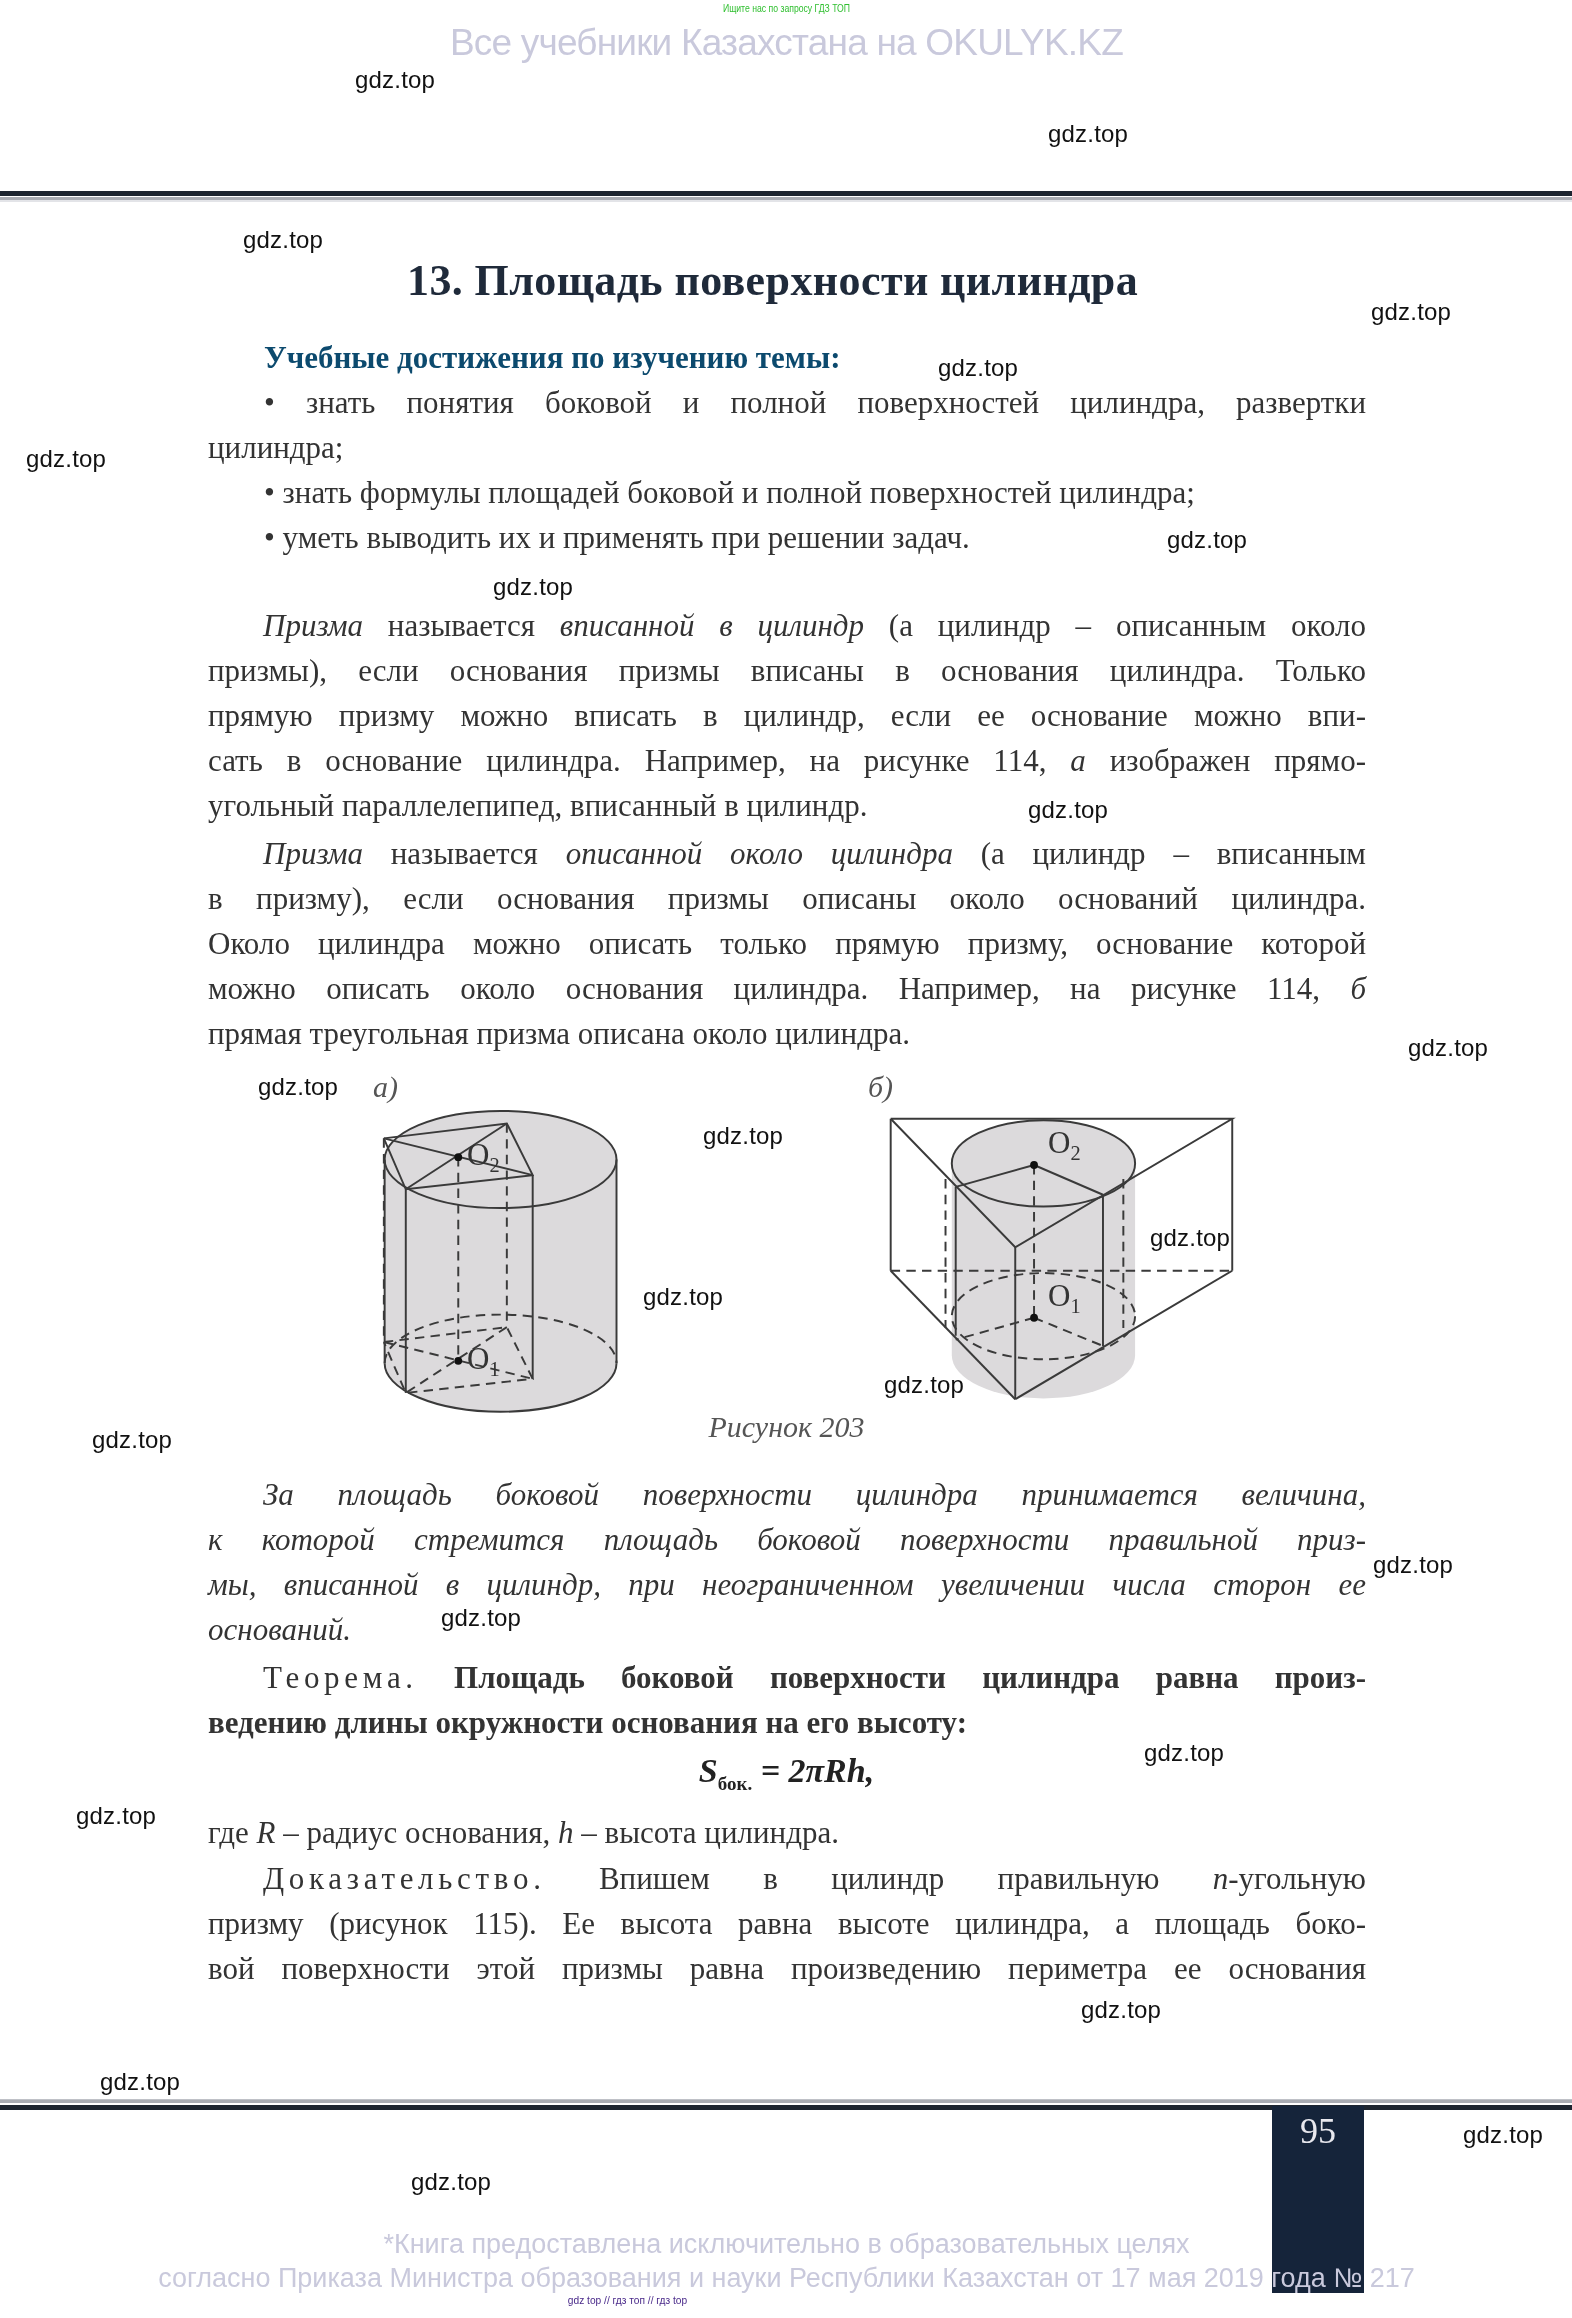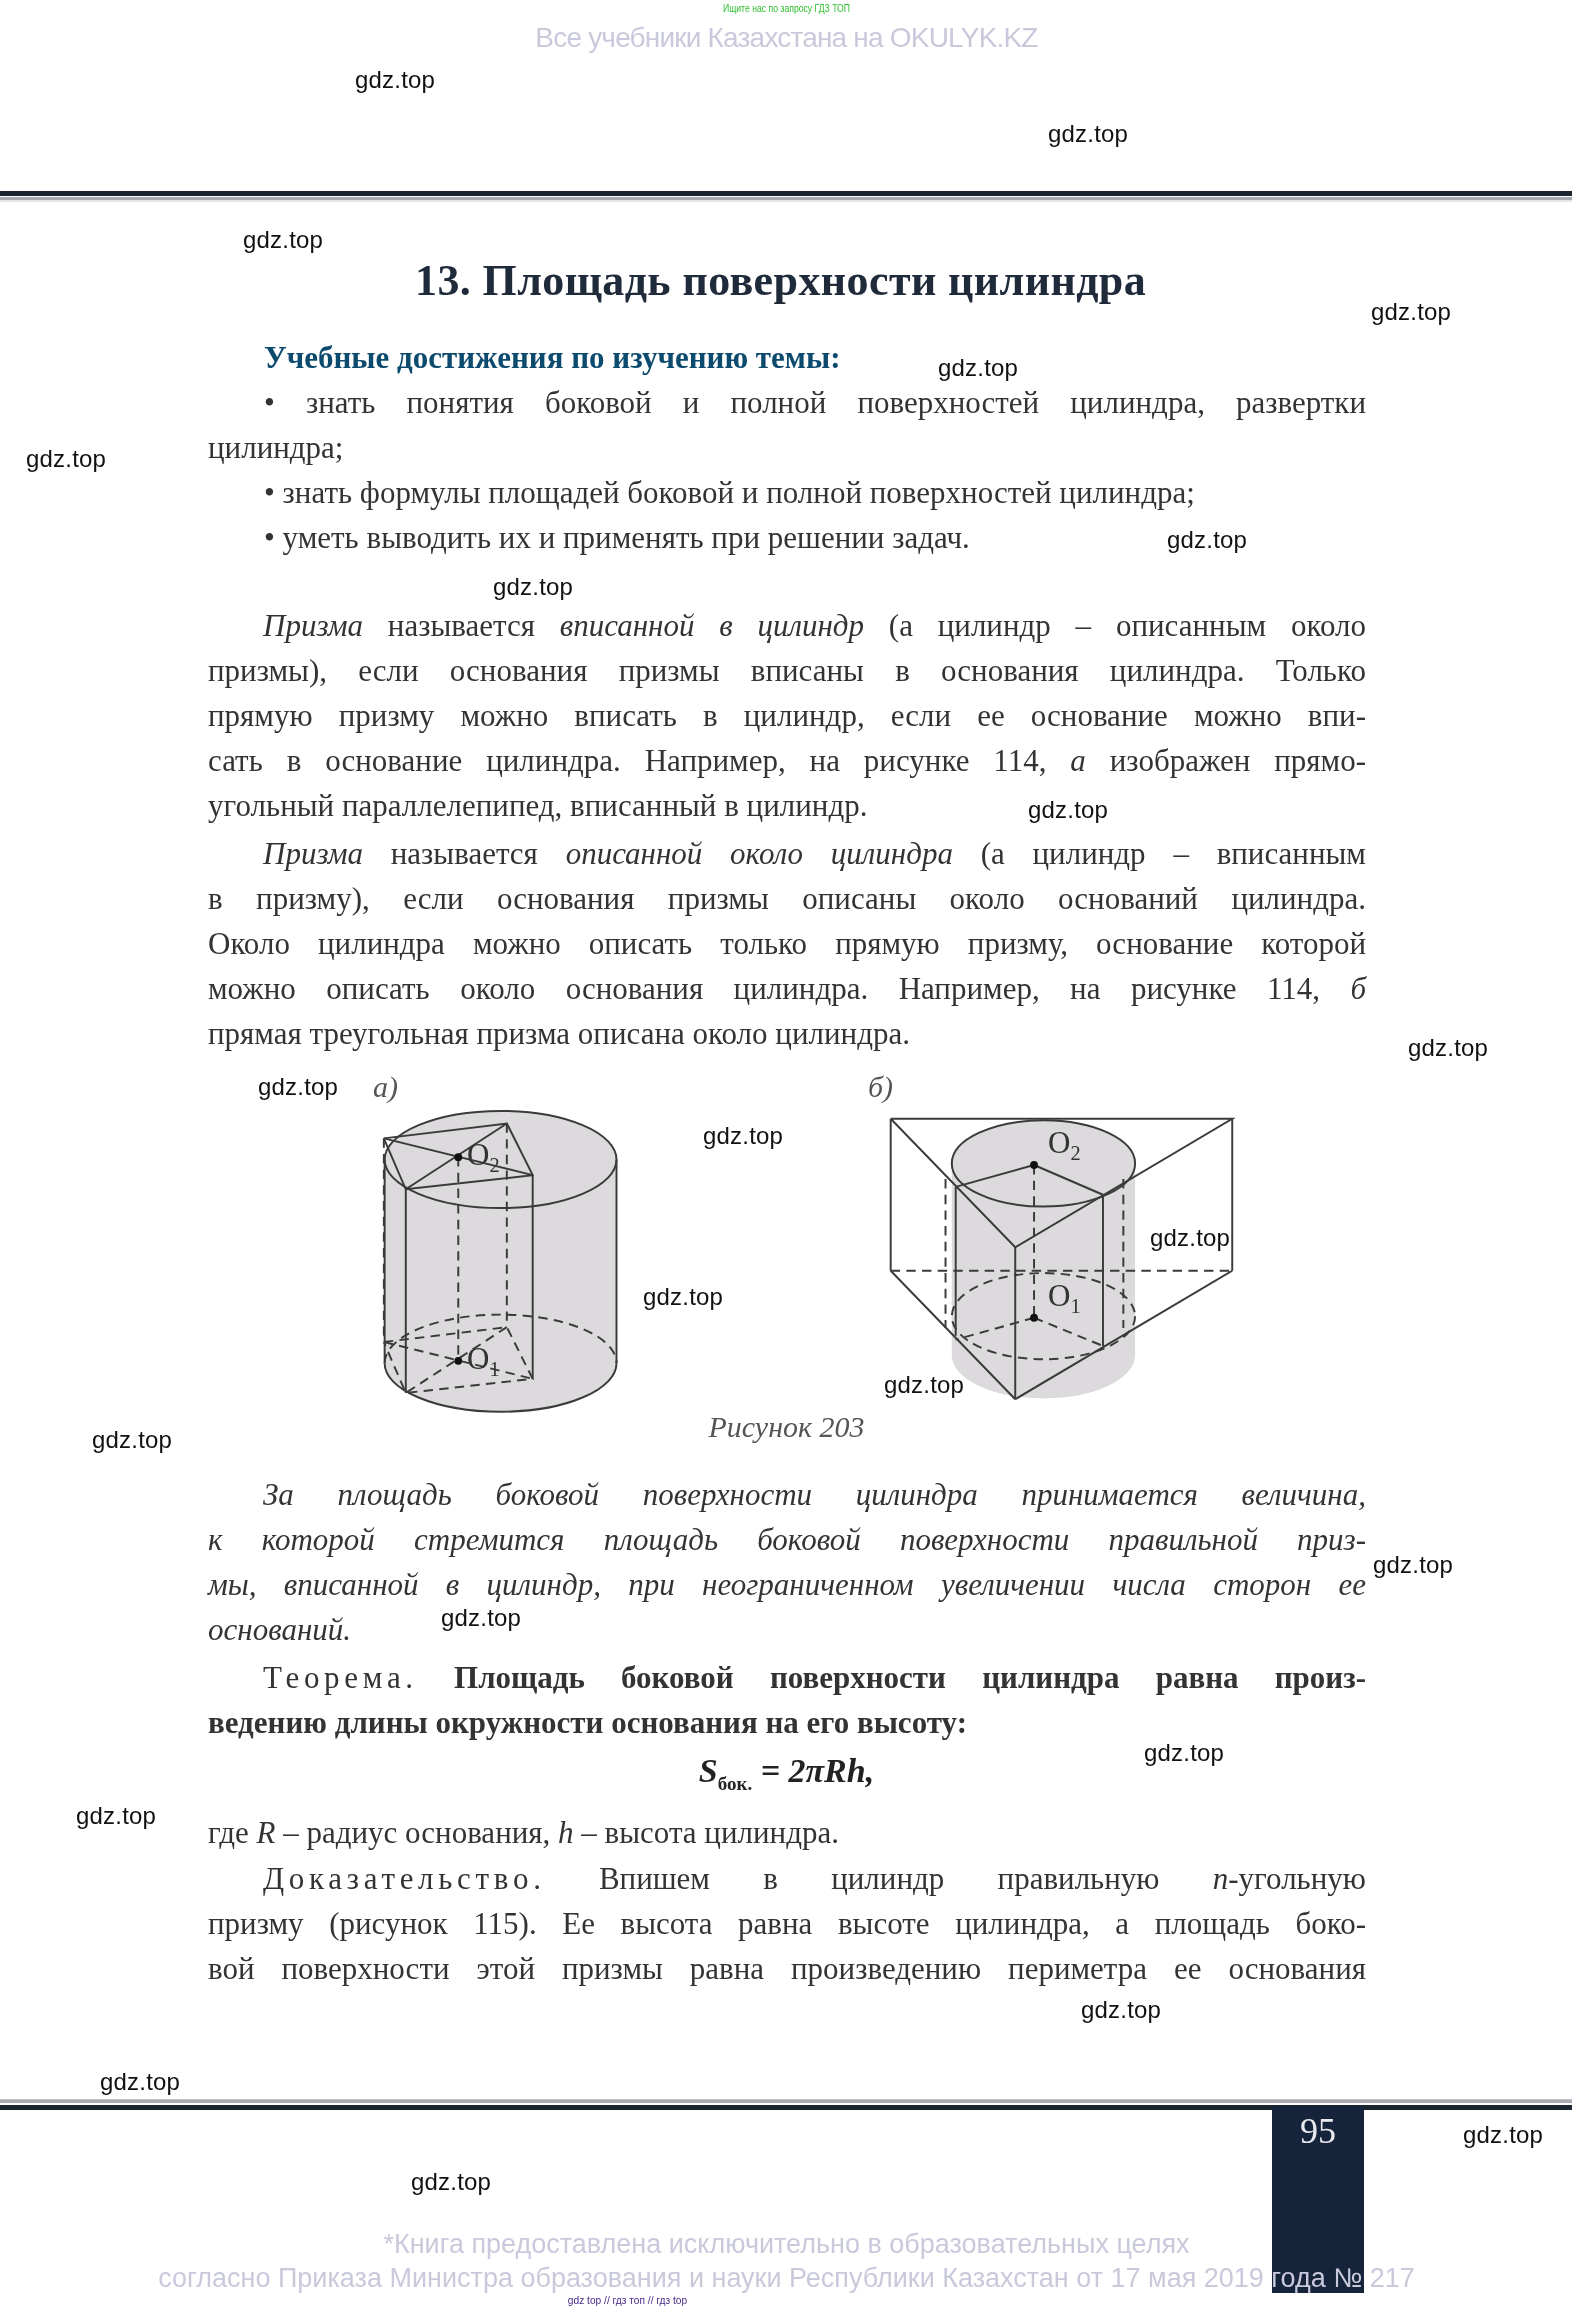--- a/index.html
+++ b/index.html
@@ -10,37 +10,37 @@
     color:#2a2a2a;
   }
   .abs { position:absolute; }
   .top-note {
     left:0; width:1573px; top:3.1px; text-align:center;
     font-family:"Liberation Sans", sans-serif; font-size:10.2px; color:#2fbf2f;
     transform:scaleX(0.85);
   }
   .okulyk {
     left:0; width:1573px; top:22px; text-align:center;
-    font-family:"Liberation Sans", sans-serif; font-size:28px; color:#c9c9dc;
+    font-family:"Liberation Sans", sans-serif; font-size:37px; color:#c9c9dc;
     letter-spacing:-0.8px;
   }
   .rule { left:0; width:1573px; height:11px; }
   .rule-top { top:191px;
     background:linear-gradient(#1d2530 0, #1d2530 5.5px, #ffffff 5.5px, #ffffff 6.3px, #a9acb3 6.3px, #a9acb3 9.4px, #e3e4e8 9.4px, #e3e4e8 11px);
   }
   .rule-bottom { top:2099px;
     background:linear-gradient(#e3e4e8 0, #a9acb3 0.8px, #a9acb3 3.9px, #ffffff 3.9px, #ffffff 5.5px, #1d2530 5.5px, #1d2530 11px);
   }
   .wm {
     font-family:"Liberation Sans", sans-serif; font-size:24px; color:#111;
     letter-spacing:0.2px; white-space:nowrap;
   }
   .title {
     left:407px; top:255px; font-size:44px; font-weight:bold; color:#1f2a3a;
-    white-space:nowrap; letter-spacing:0.4px;margin-left:8px;
+    white-space:nowrap; letter-spacing:0.4px;
   }
   .body-col {
     left:208px; width:1158px; font-size:31px; line-height:45px; color:#333;
   }
   .line { white-space:nowrap; text-align:justify; text-align-last:justify; height:45px; }
   .line.last { text-align-last:left; }
   .line.indent { padding-left:55px; }
   .goals-head { font-weight:bold; color:#0c4a6e; }
   .i { font-style:italic; }
   .b { font-weight:bold; }

